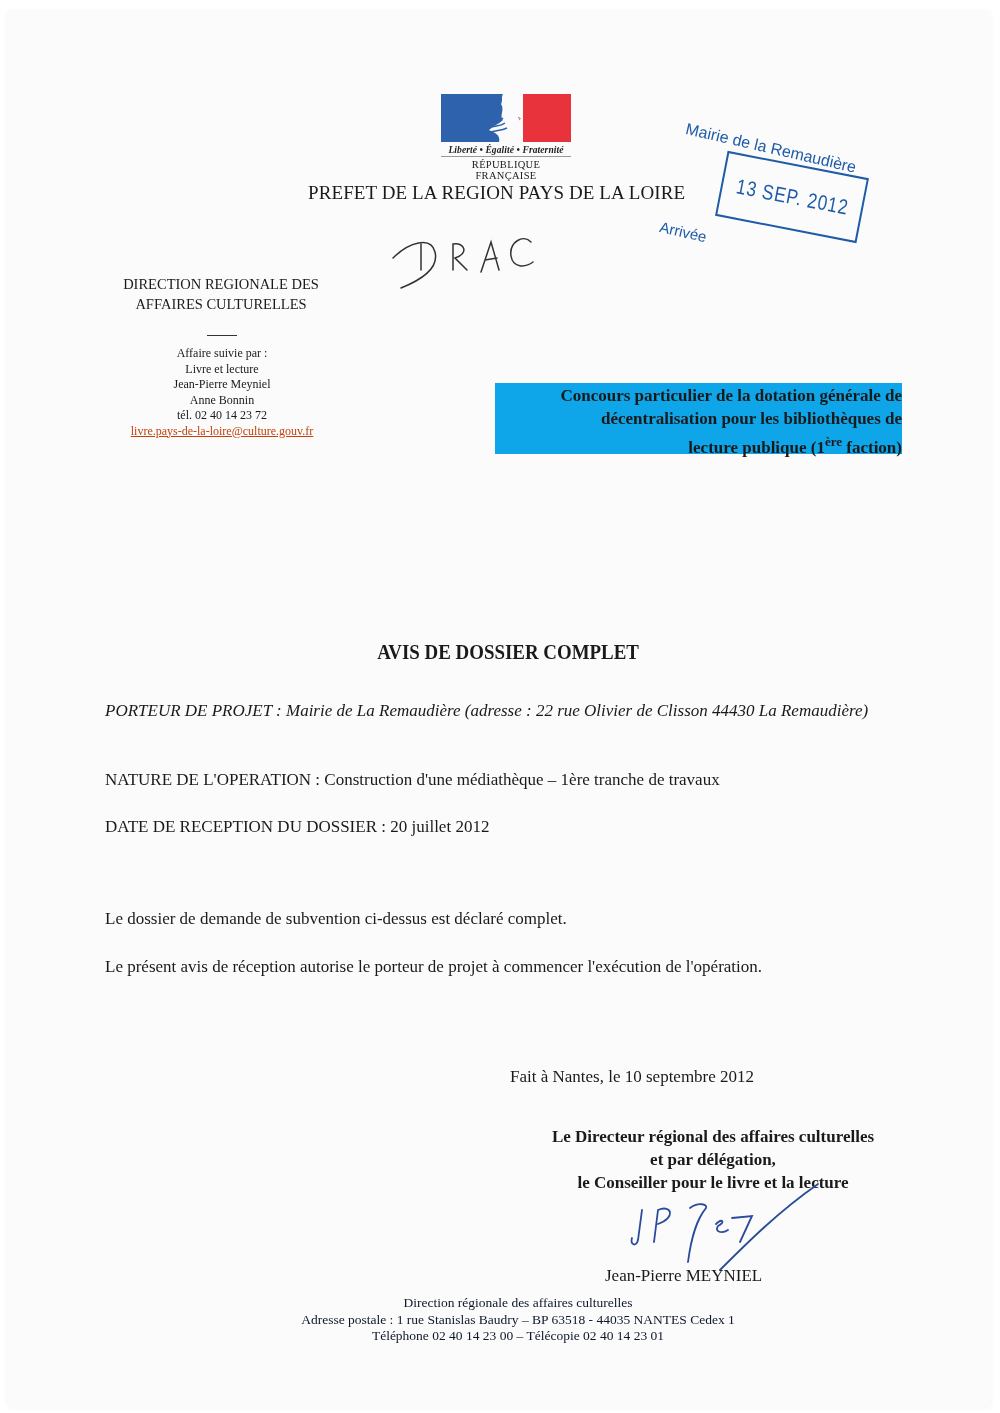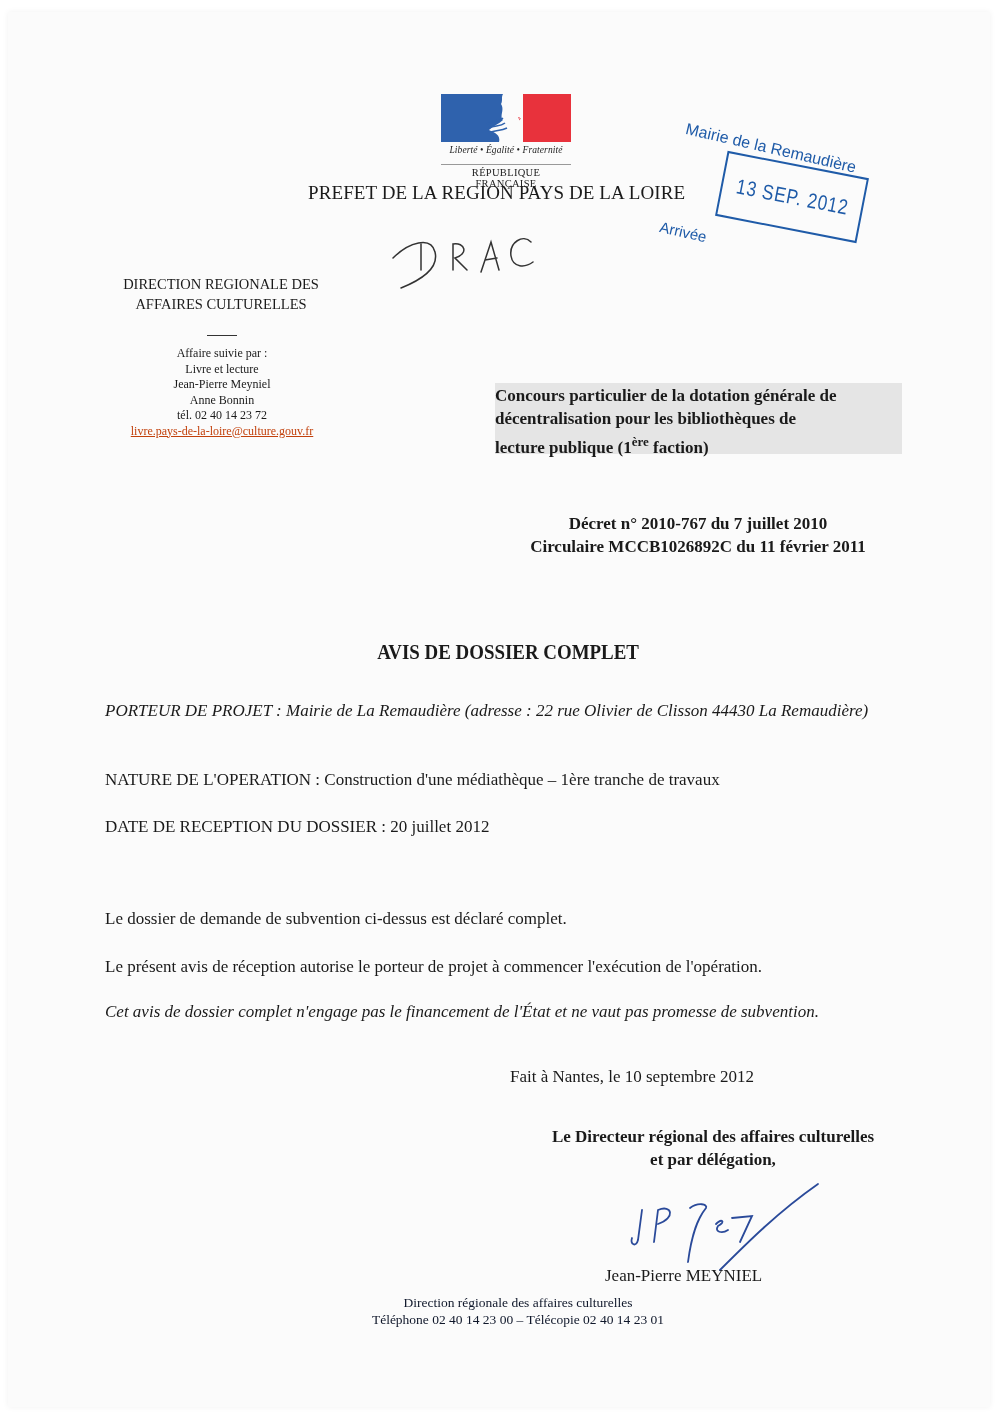--- a/index.html
+++ b/index.html
@@ -16,21 +16,21 @@
   }
   
   .logo { position: absolute; left: 433px; top: 82px; width: 130px; }
   .logo .flag { position: relative; width: 130px; height: 48px; }
   .logo .blue { position: absolute; left: 0; top: 0; width: 62px; height: 48px; background: #2f62ad; }
   .logo .red  { position: absolute; right: 0; top: 0; width: 48px; height: 48px; background: #e8323c; }
   .logo .profile { position: absolute; left: 44px; top: 0; width: 44px; height: 48px; }
   .logo .motto {
     font-family: "Liberation Serif", serif; font-style: italic; font-size: 9.5px;
     text-align: center; margin-top: 3px; letter-spacing: 0.1px; color: #222;
-    border-bottom: 1px solid #999; padding-bottom: 9px;
+    border-bottom: 1px solid #999; padding-bottom: 1px; font-weight: bold;
   }
   .logo .rf {
     font-family: "Liberation Serif", serif; font-size: 10.5px; text-align: center;
     margin-top: 2px; letter-spacing: 0.3px; color: #222;
   }
   .prefet {
     position: absolute; left: 300px; top: 170px; font-size: 19px; letter-spacing: 0.1px;
   }
   
   .stamp { position: absolute; left: 650px; top: 100px; width: 270px; height: 160px; color: #1f5ba8; }
@@ -59,21 +59,21 @@
   }
   .dir-sep { position: absolute; left: 199px; top: 323px; width: 30px; height: 1px; background: #333; }
   .contact {
     position: absolute; left: 100px; top: 334px; width: 228px; text-align: center;
     font-size: 12px; line-height: 15.5px;
   }
   .contact .mail { color: #c2410c; text-decoration: underline; }
   
   .subject {
     position: absolute; left: 487px; top: 371px; width: 407px; height: 70px;
-    background: #e5e5e5; text-align: left; font-weight: bold; font-size: 17px; line-height: 23px;
+    background: #0ea5e9; text-align: right; font-weight: bold; font-size: 17px; line-height: 23px;
     padding-top: 1px;
   }
   .subject sup { font-size: 13px; }
   .decree {
     position: absolute; left: 470px; top: 500px; width: 440px; text-align: center;
     font-weight: bold; font-size: 17px; line-height: 23px;
   }
   .title {
     position: absolute; left: 0; top: 628px; width: 1000px; text-align: center;
     font-weight: bold; font-size: 21px; transform: scaleX(0.9);
@@ -149,52 +149,49 @@
     <div>tél. 02 40 14 23 72</div>
     <div class="mail">livre.pays-de-la-loire@culture.gouv.fr</div>
   </div>
 
   <div class="subject">
     <div>Concours particulier de la dotation générale de</div>
     <div>décentralisation pour les bibliothèques de</div>
     <div><span>lecture publique (1</span><sup>ère</sup><span> faction)</span></div>
   </div>
 
-  <div class="decree">
-    <div>Décret n° 2010-767 du 7 juillet 2010</div>
-    <div>Circulaire MCCB1026892C du 11 février 2011</div>
-  </div>
 
   <div class="title">AVIS DE DOSSIER COMPLET</div>
 
   <div class="field justify" style="top:687px;">PORTEUR DE PROJET : Mairie de La Remaudière (adresse : 22 rue Olivier de Clisson 44430 La Remaudière)</div>
   <div class="field" style="top:756px;">NATURE DE L'OPERATION : Construction d'une médiathèque – 1ère tranche de travaux</div>
   <div class="field" style="top:803px;">DATE DE RECEPTION DU DOSSIER : 20 juillet 2012</div>
 
   <div class="para" style="top:895px;">Le dossier de demande de subvention ci-dessus est déclaré complet.</div>
   <div class="para" style="top:943px;">Le présent avis de réception autorise le porteur de projet à commencer l'exécution de l'opération.</div>
-  <div class="para justify" style="top:988px;">Cet avis de dossier complet n'engage pas le financement de l'État et ne vaut pas promesse de subvention.</div>
 
   <div class="fait">Fait à Nantes, le 10 septembre 2012</div>
 
   <div class="signblock">
     <div>Le Directeur régional des affaires culturelles</div>
     <div>et par délégation,</div>
+    <div>le Conseiller pour le livre et la lecture</div>
   </div>
 
   <svg class="signature" viewBox="0 0 210 90">
     <g fill="none" stroke="#2a4a9a" stroke-width="1.8" stroke-linecap="round">
       <path d="M14 28 L10 58 C8 66 2 62 4 56"></path>
       <path d="M26 60 L30 28 C44 22 48 36 30 42"></path>
       <path d="M62 26 C70 20 80 22 78 26 C70 36 64 50 60 80"></path>
       <path d="M88 42 C94 36 98 40 90 44 C86 50 94 52 100 48"></path>
       <path d="M104 36 L124 34 L112 60"></path>
       <path d="M92 88 C120 60 150 30 190 2"></path>
     </g>
   </svg>
 
   <div class="signer">Jean-Pierre MEYNIEL</div>
 
   <div class="footer">
     <div>Direction régionale des affaires culturelles</div>
+    <div>Adresse postale : 1 rue Stanislas Baudry – BP 63518 - 44035 NANTES Cedex 1</div>
     <div>Téléphone 02 40 14 23 00 – Télécopie 02 40 14 23 01</div>
   </div>
 </div>
 
 </body></html>

